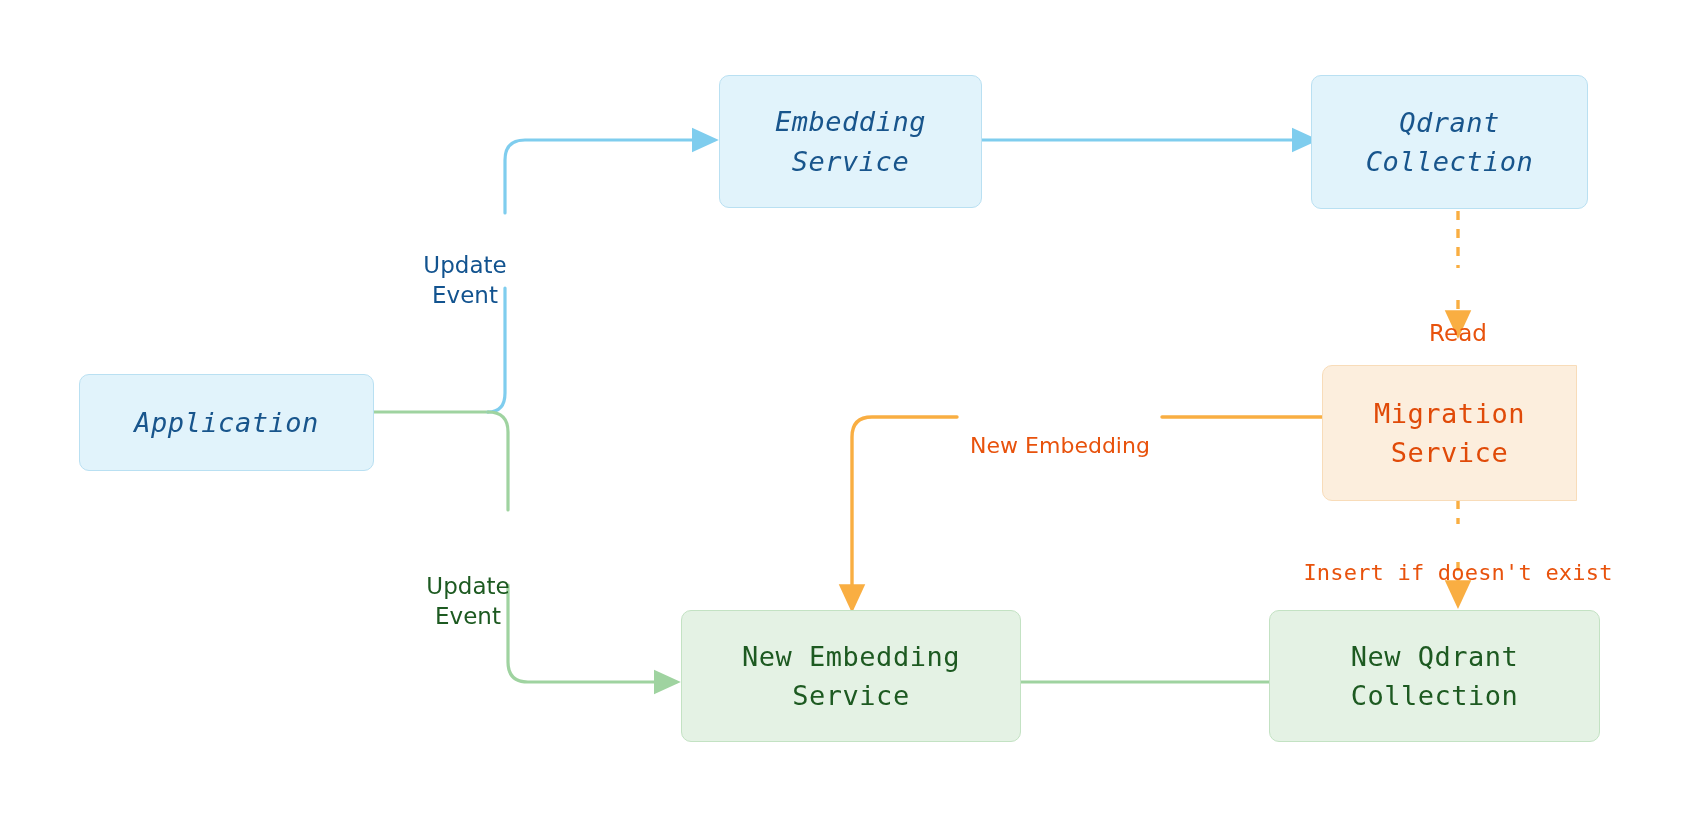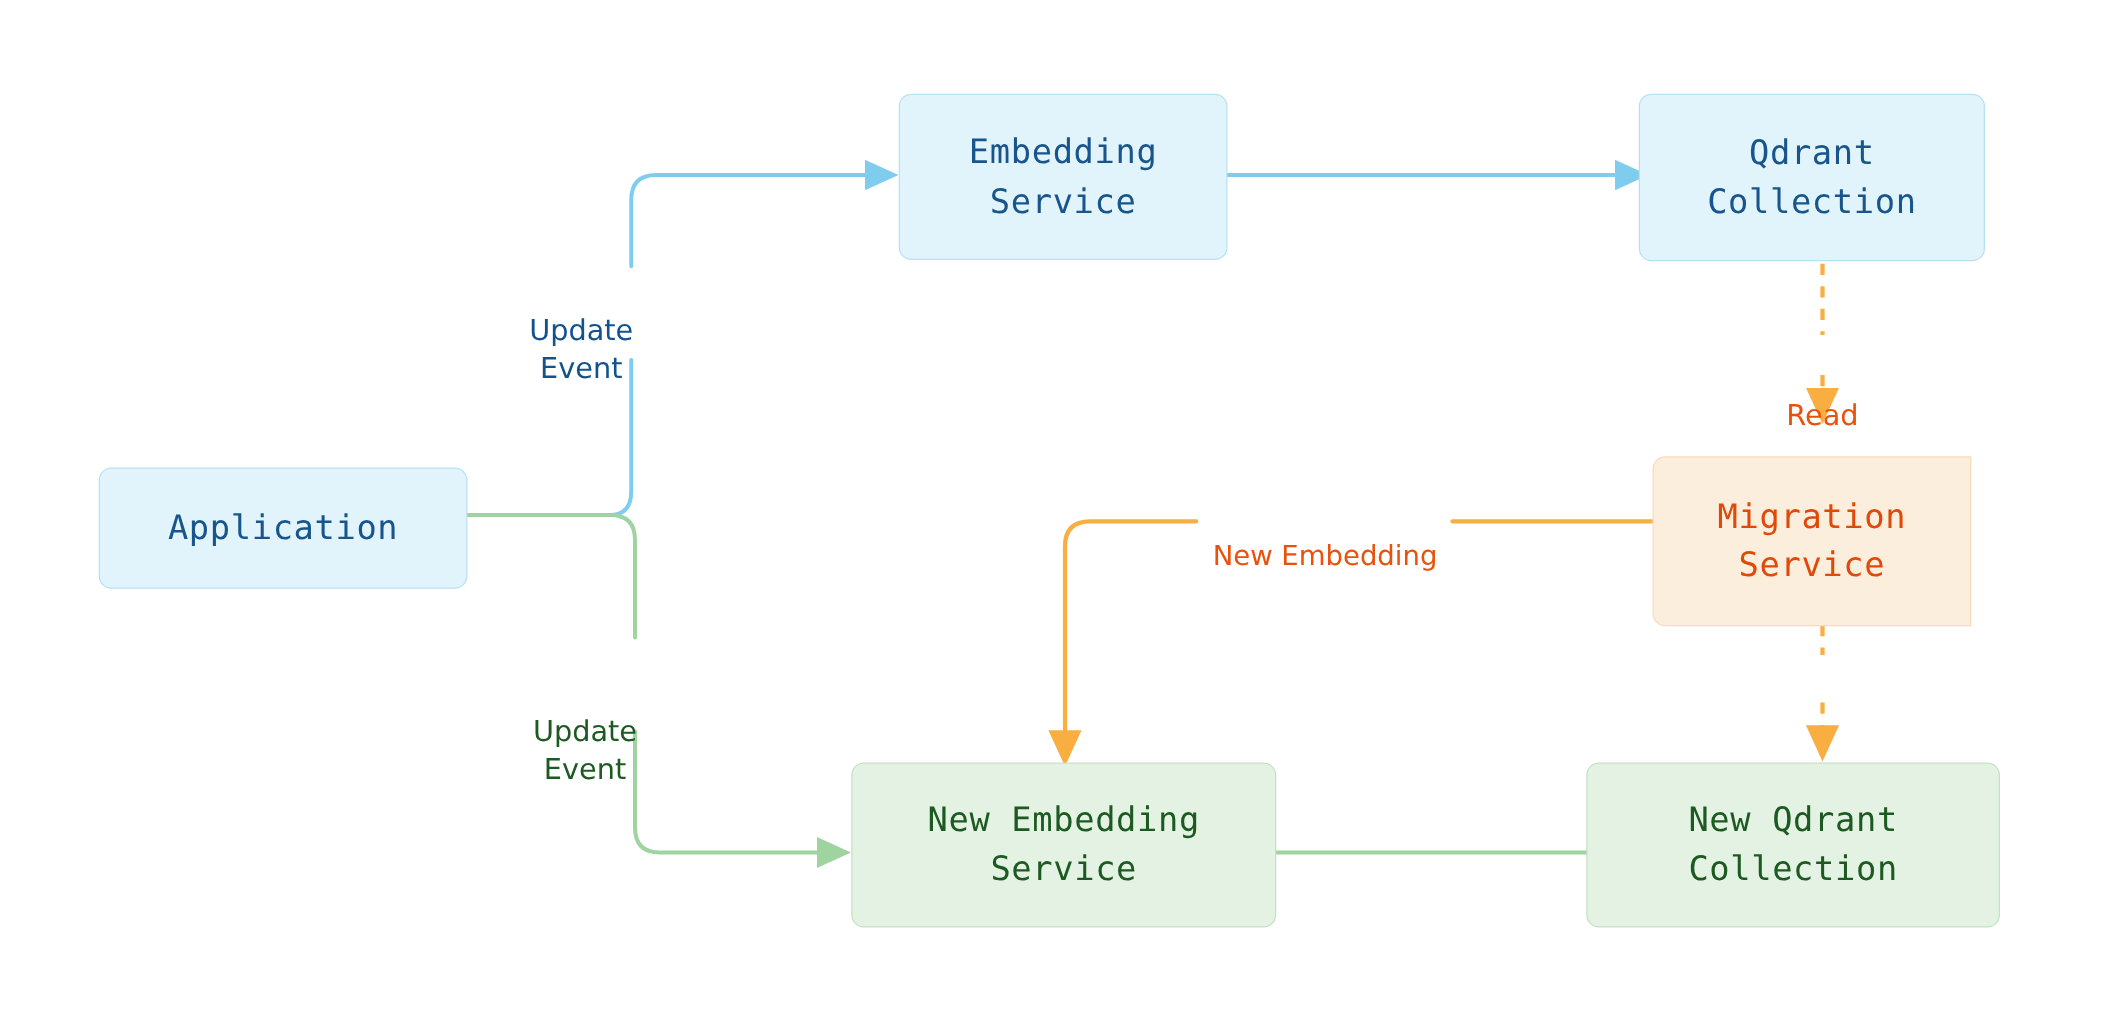--- a/index.html
+++ b/index.html
@@ -40,20 +40,21 @@
     letter-spacing: 0.5px;
     white-space: pre-line;
     border-width: 1px;
     border-style: solid;
     border-radius: 10px;
   }
   .node-blue {
     background: #e1f3fb;
     border-color: #b9e0f2;
     color: #18558c;
+    font-style: italic;
   }
   .node-green {
     background: #e4f2e4;
     border-color: #c3e2c3;
     color: #1d5a21;
   }
   .node-orange {
     background: #fceedd;
     border-color: #f8dcb9;
     color: #e04a08;
@@ -160,14 +161,17 @@
   </div>
 
   <div class="edge-label lbl-sans lbl-orange" style="left:1408px; top:289px; width:100px; font-size:23px;">
     <span>Read</span>
   </div>
 
   <div class="edge-label lbl-sans lbl-orange" style="left:959px; top:403px; width:202px; font-size:22px;">
     <span>New Embedding</span>
   </div>
 
+  <div class="edge-label lbl-mono lbl-orange-mono" style="left:1268px; top:530px; width:380px;">
+    <span>Insert if doesn't exist</span>
+  </div>
 
 </div>
 
 </body></html>

